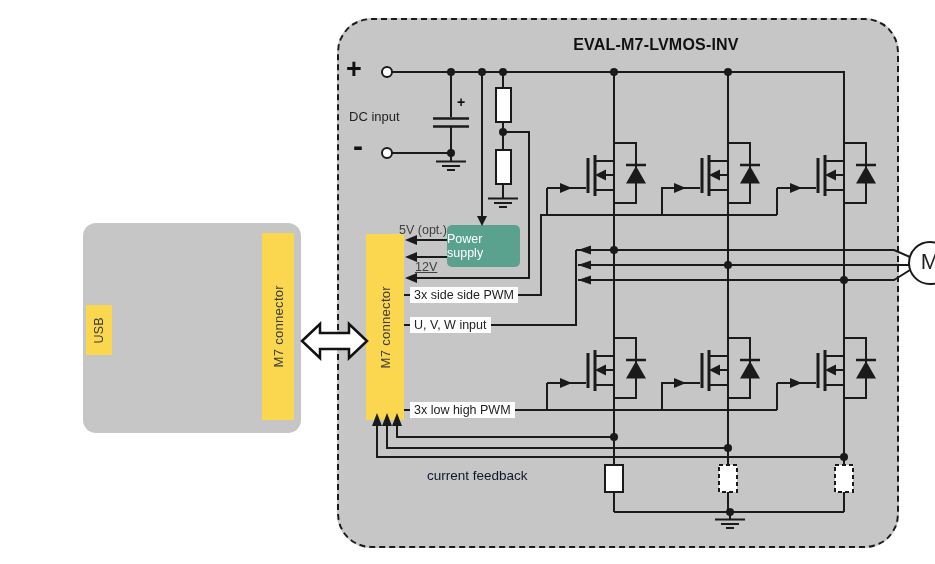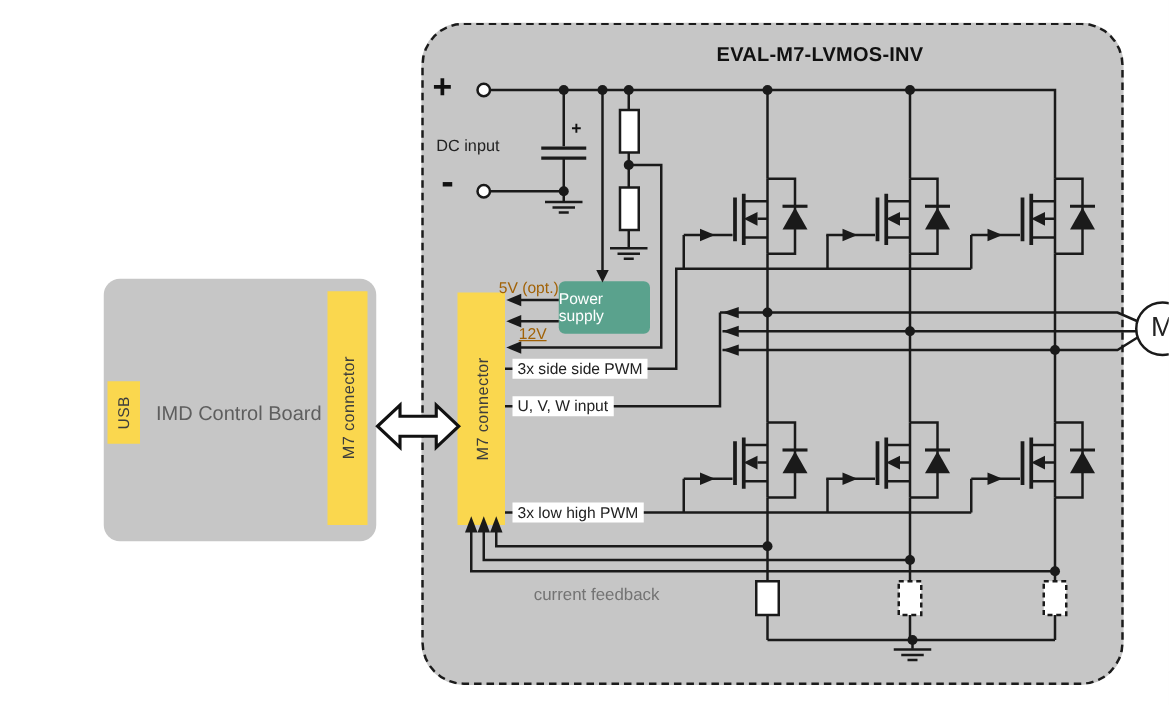--- a/index.html
+++ b/index.html
@@ -42,47 +42,46 @@
   }
   
   .diagram-title{
     left:452px;top:36px;width:320px;text-align:center;
     font-size:16px;font-weight:bold;color:#111111;letter-spacing:.2px;
   }
   .t-plus{left:302px;top:56px;font-size:27px;font-weight:bold;color:#111;line-height:1;}
   .t-minus{left:309px;top:131px;font-size:30px;font-weight:bold;color:#111;line-height:1;}
   .t-dcinput{left:305px;top:109px;font-size:13px;color:#222;}
   .t-capplus{left:413px;top:95px;font-size:14px;font-weight:bold;color:#111;line-height:1;}
-  .t-small{font-size:12.5px;color:#a16207;white-space:nowrap;text-align:right;}
+  .t-small{font-size:12.5px;color:#404040;white-space:nowrap;text-align:right;}
   .t-5v{left:355px;top:223px;}
   .t-12v{left:371px;top:260px;text-decoration:underline;}
   .sig{
     font-size:12.5px;color:#222;background:#ffffff;padding:0 4px;
     line-height:16px;white-space:nowrap;
   }
   .sig-high{left:366px;top:287px;}
   .sig-uvw{left:366px;top:317px;}
   .sig-low{left:366px;top:402px;}
-  .t-curfb{left:383px;top:468px;font-size:13.5px;color:#737373;}
+  .t-curfb{left:383px;top:468px;font-size:13.5px;color:#0f172a;}
   .t-motor{left:874px;top:251px;width:24px;text-align:center;font-size:22px;color:#222;line-height:1;}
   svg.wires{left:0;top:0;}
 </style>
 </head>
 <body>
 
 <div class="stage">
 
   <div class="abs inv-box"></div>
   <div class="abs diagram-title">EVAL-M7-LVMOS-INV</div>
 
   <div class="abs imd-board"></div>
   <div class="abs usb-block">
     <span class="vtext">USB</span>
   </div>
-  <div class="abs imd-label">IMD Control Board</div>
   <div class="abs m7-strip m7-left">
     <span class="vtext">M7 connector</span>
   </div>
 
   <div class="abs m7-strip m7-right">
     <span class="vtext">M7 connector</span>
   </div>
   <div class="abs psu-box">
     <span>Power supply</span>
   </div>

